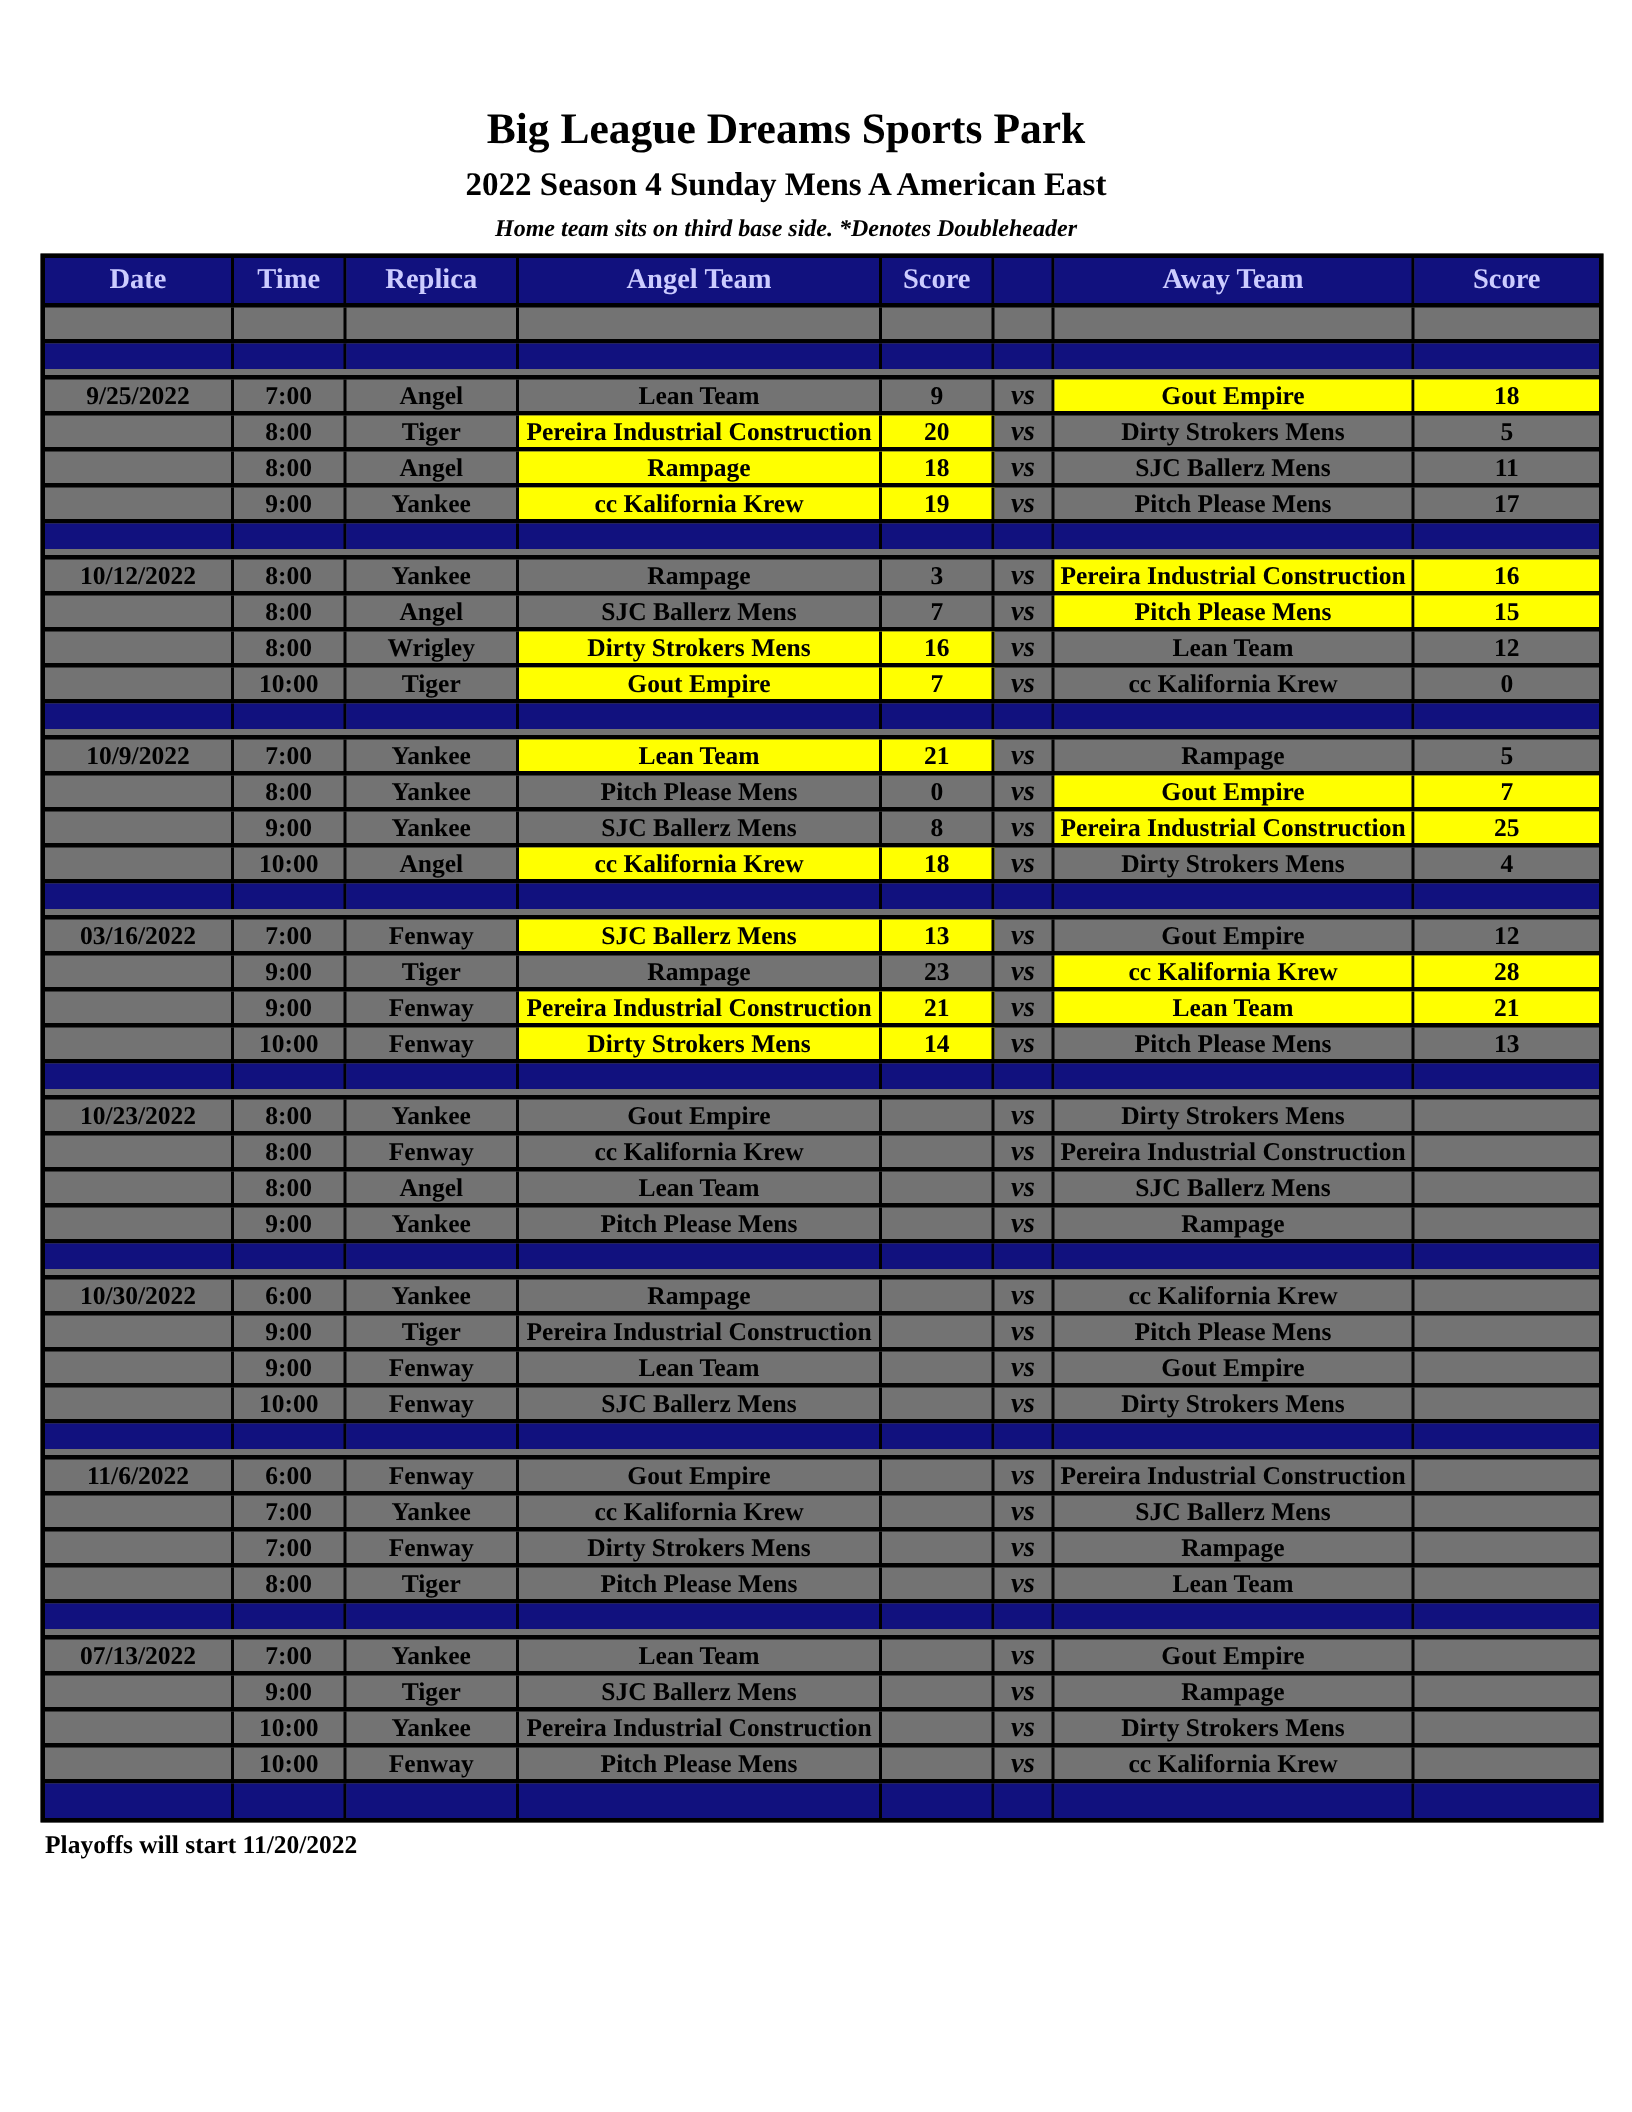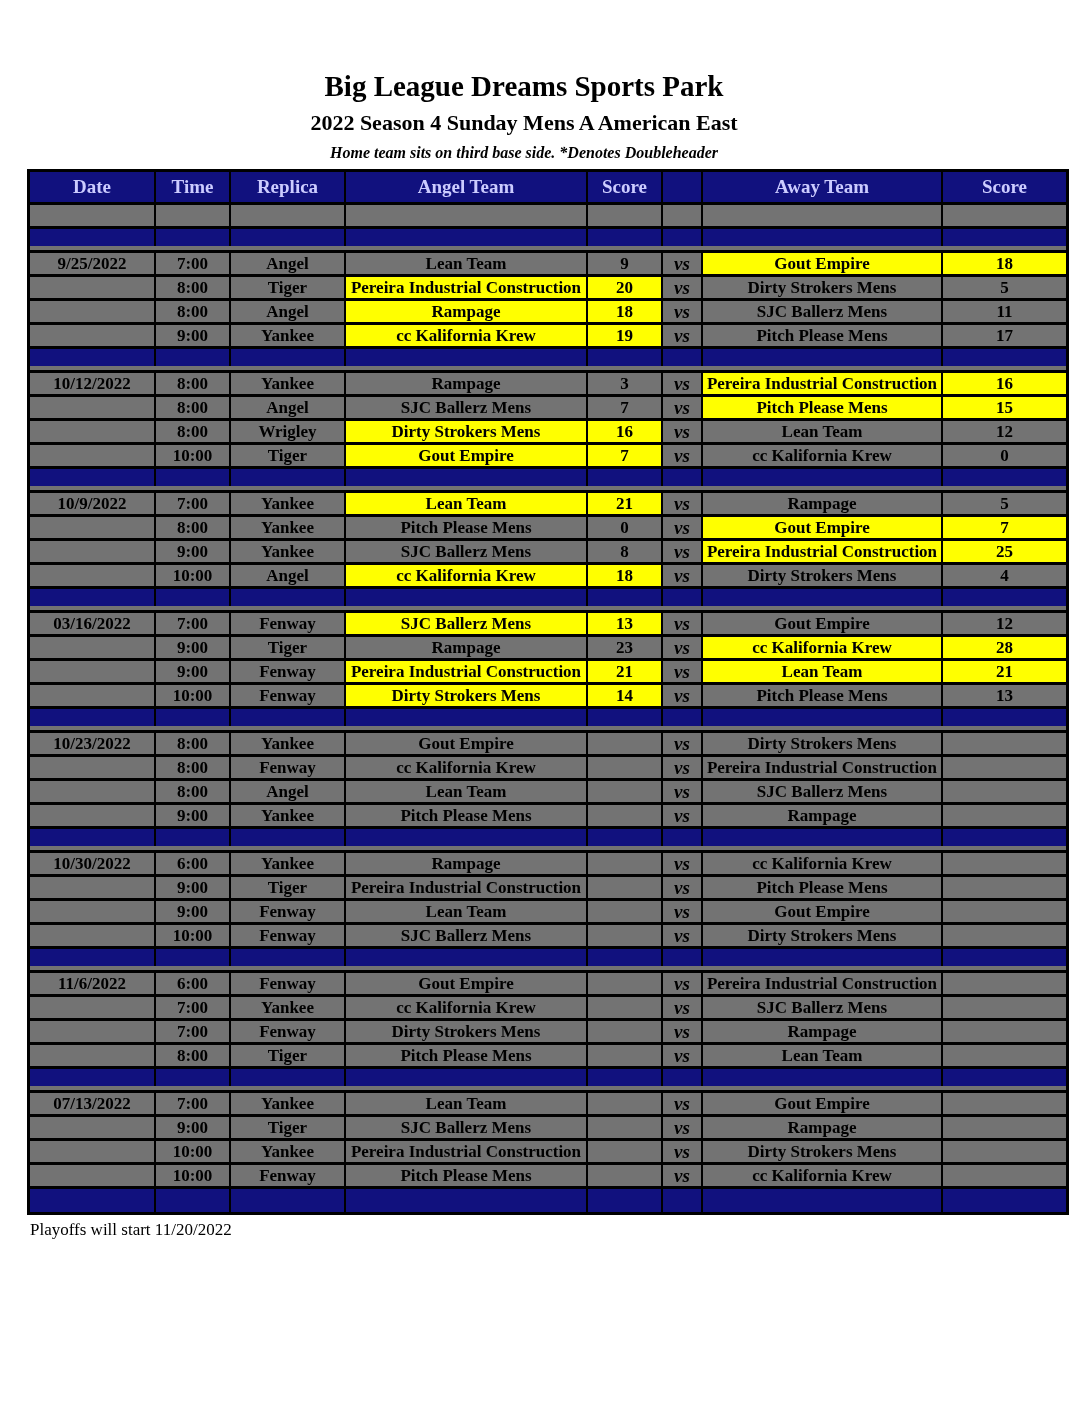--- a/index.html
+++ b/index.html
@@ -91,21 +91,21 @@
   }
   .game-row .c.win {
     background: var(--highlight, #FFFF00);
   }
   .game-row .c.no-clip {
     overflow: visible;
   }
   .footer-note {
     margin: 5px 0 0 30px;
     font-size: 17px;
-    font-weight: normal;
+    font-weight: bold;
     color: #000;
     text-align: left;
   }
 </style>
 </head>
 <body>
 
 <div class="header-block">
   <h1 class="title">Big League Dreams Sports Park</h1>
   <h2 class="subtitle">2022 Season 4 Sunday Mens A American East</h2>

